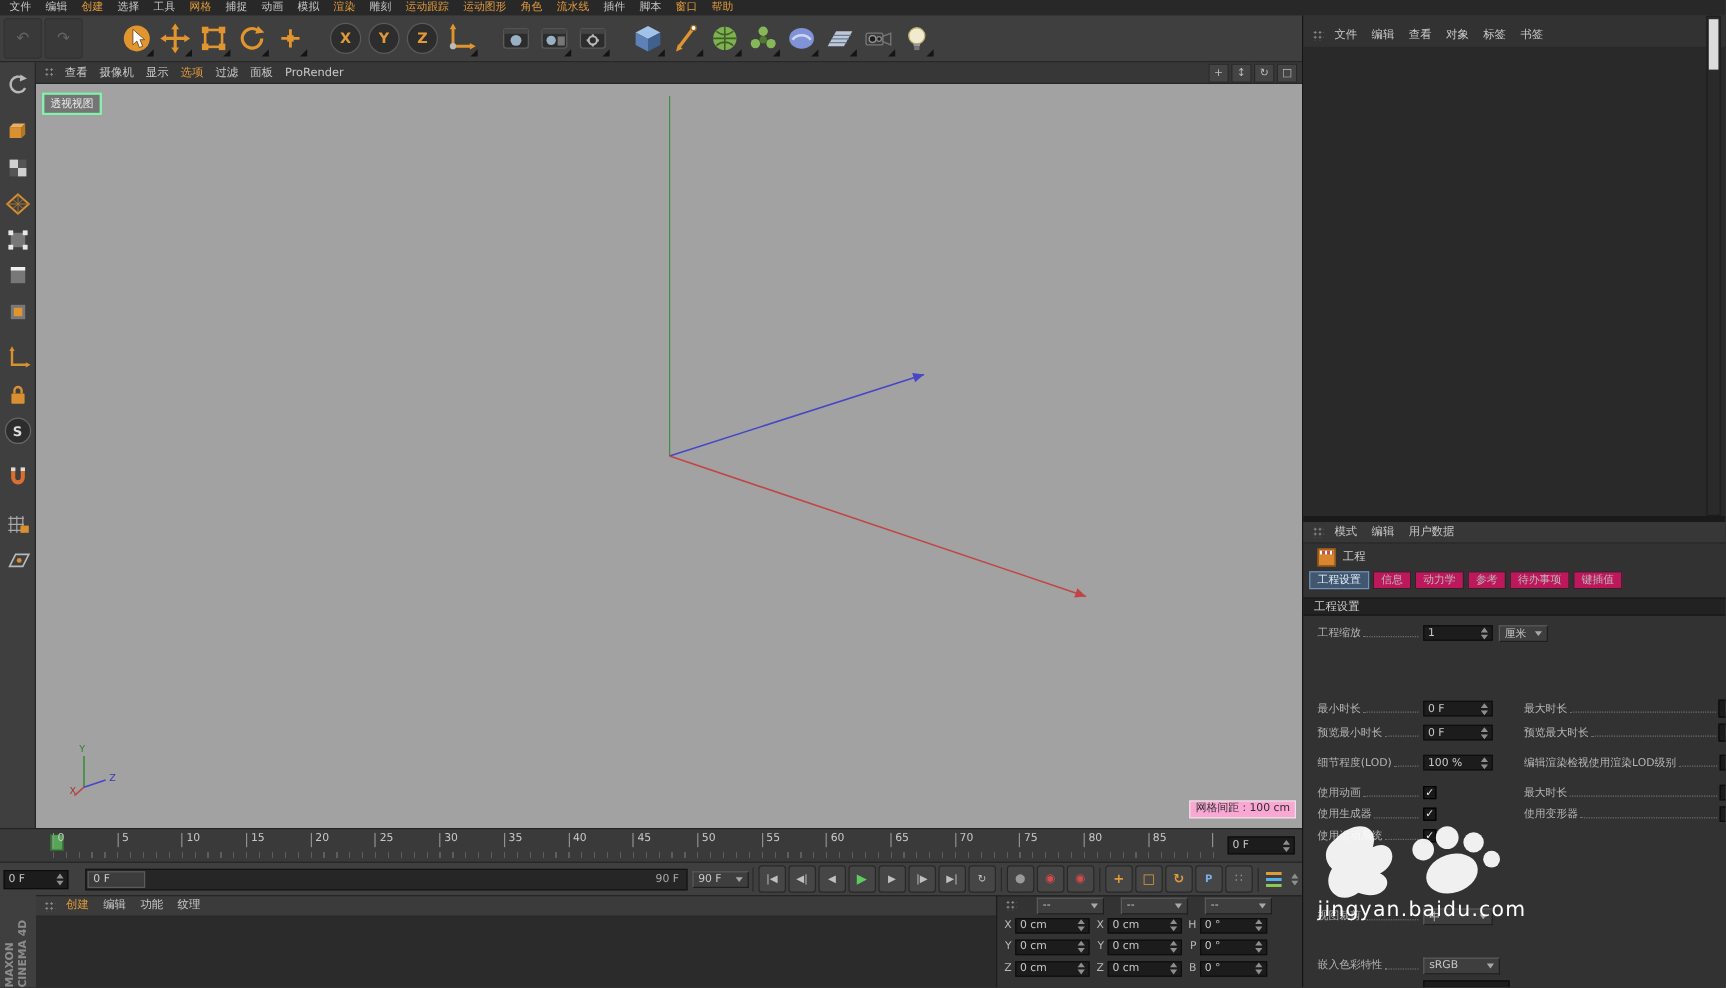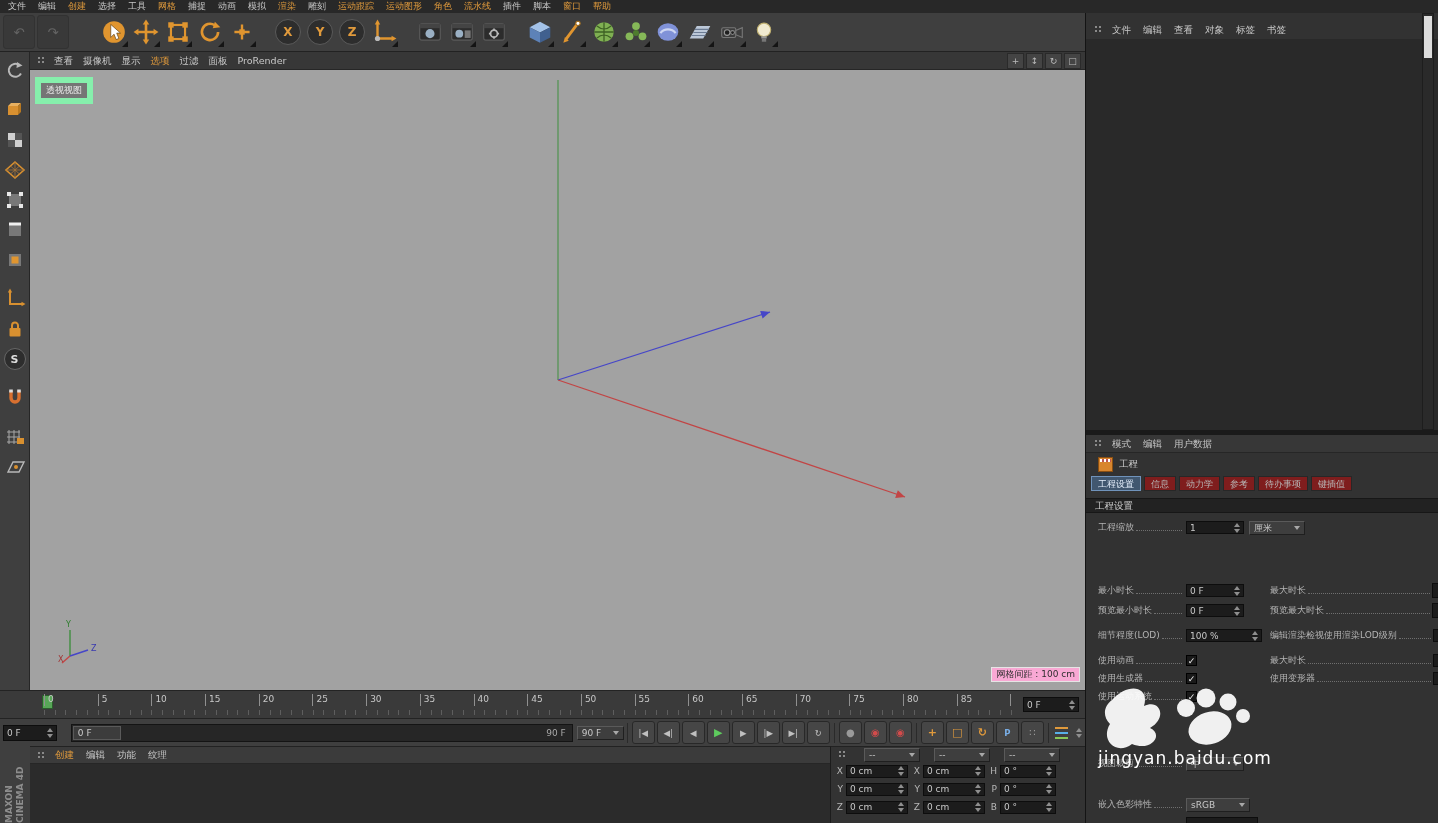--- a/index.html
+++ b/index.html
@@ -22,21 +22,21 @@
   .left-toolbar{position:absolute;left:0;top:52px;width:30px;height:638px;background:#3f3f3f;border-right:1px solid #262626;display:flex;flex-direction:column;align-items:center;padding-top:4px;box-sizing:border-box}
   .ltbtn{width:26px;height:26px;margin:2px 0;display:flex;align-items:center;justify-content:center;position:relative}
   .lt-gap{height:9px;flex:0 0 auto}
   .s-circle{width:20px;height:20px;border-radius:50%;background:#2d2d2d;border:1px solid #666;color:#ddd;font-size:11px;font-weight:bold;display:flex;align-items:center;justify-content:center}
   
   .vp-menubar{position:absolute;left:30px;top:52px;width:1055px;height:18px;background:#373737;border-bottom:1px solid #262626;display:flex;align-items:center;padding:0 4px;box-sizing:border-box}
   .vp-menubar .mitem{font-size:9.5px;line-height:18px;padding:0 5px}
   .vp-nav{margin-left:auto;display:flex;gap:2px}
   .nbtn{width:15px;height:14px;background:#444;border:1px solid #2a2a2a;color:#bbb;font-size:9px;display:flex;align-items:center;justify-content:center}
   .viewport{position:absolute;left:30px;top:70px;width:1055px;height:620px;background:#a2a2a2}
-  .vp-label{position:absolute;left:5px;top:7px;background:#757575;color:#e9e9e9;font-size:9px;padding:1px 5px;border:6px solid #86efac}
+  .vp-label{position:absolute;left:5px;top:7px;background:#757575;color:#e9e9e9;font-size:9px;padding:1px 5px;border:2px solid #86efac}
   .grid-chip{position:absolute;right:5px;bottom:8px;background:#f9a8d4;border:1px solid #e5e5e5;color:#2e2e2e;font-size:9px;height:13px;line-height:13px;padding:0 4px}
   .vp-axes,.vp-gizmo{position:absolute;pointer-events:none}
   
   .timeline{position:absolute;left:0;top:690px;width:1085px;height:28px;background:#3a3a3a;border-top:1px solid #232323;box-sizing:border-box}
   .ruler{position:absolute;left:44px;top:3px;right:72px;height:15px;white-space:nowrap;overflow:hidden}
   .tick{display:inline-block;width:53.7px;height:12px;border-left:1px solid #909090;padding-left:3px;font-size:9px;color:#c8c8c8;box-sizing:border-box;vertical-align:top}
   .minor{position:absolute;left:44px;right:72px;bottom:3px;height:5px;background:repeating-linear-gradient(to right,#5e5e5e 0 1px,transparent 1px 10.74px)}
   .playhead{position:absolute;left:42px;top:4px;width:9px;height:12px;background:#57a657;border:1px solid #2c5c2c}
   
   .fld{height:13px;background:#1c1c1c;border:1px solid #0d0d0d;color:#c8c8c8;font-size:9px;display:flex;align-items:center;padding:0 3px;box-sizing:border-box}
@@ -82,21 +82,21 @@
   .om-body{position:absolute;left:0;top:26px;width:353px;height:391px;background:#292929}
   .om-scroll{position:absolute;right:4px;top:0;width:12px;height:417px;background:#2a2a2a;border:1px solid #1d1d1d;box-sizing:border-box}
   .om-thumb{position:absolute;left:1px;right:1px;top:2px;height:42px;background:#dcdcdc}
   .splitter{position:absolute;left:0;top:417px;width:353px;height:5px;background:#1a1a1a}
   .am-menu{position:absolute;left:0;top:422px;width:353px;height:18px;display:flex;align-items:center;padding-left:5px;background:#373737;border-bottom:1px solid #262626;box-sizing:border-box}
   .am-menu .mitem{font-size:9.5px}
   .am-object{position:absolute;left:0;top:441px;width:353px;height:20px;display:flex;align-items:center;padding-left:12px;gap:6px}
   .proj-icon{width:13px;height:13px;background:#d8862e;border:1px solid #8a4f12;position:relative}
   .proj-icon::after{content:"";position:absolute;left:1px;top:1px;right:1px;height:3px;background:repeating-linear-gradient(to right,#fff 0 2px,#b55 2px 4px)}
   .am-tabs{position:absolute;left:5px;top:463px;width:345px;display:flex;gap:3px}
-  .atab{height:15px;line-height:15px;padding:0 6px;background:#7f1d1d;border:1px solid #272727;color:#b8b8b8;font-size:9px;box-sizing:border-box}
+  .atab{height:15px;line-height:15px;padding:0 6px;background:#be185d;border:1px solid #272727;color:#b8b8b8;font-size:9px;box-sizing:border-box}
   .atab.active{background:#41576f;border-color:#7093bb;color:#e4eefb}
   .asection{position:absolute;left:0;top:485px;width:353px;height:15px;background:#222;border-top:1px solid #171717;border-bottom:1px solid #171717;color:#cecece;font-size:9.5px;line-height:14px;padding-left:9px;box-sizing:border-box}
   .arow{position:absolute;left:0;width:353px;height:15px}
   .lcell{position:absolute;left:12px;top:0;width:86px;height:15px;display:flex;align-items:center}
   .alabel{color:#b4b4b4;font-size:9px;white-space:nowrap}
   .dots{flex:1;margin:0 2px 4px 2px;border-bottom:1px dotted #6f6f6f;height:1px;align-self:flex-end;min-width:4px}
   .rcell{position:absolute;left:184px;top:0;right:-5px;height:15px;display:flex;align-items:center}
   .arow .fld,.arow .dd,.arow .btn{position:absolute;top:1px}
   .rstub{flex:0 0 auto;width:10px;height:13px;background:#1c1c1c;border:1px solid #0d0d0d}
   
@@ -655,21 +655,21 @@
           <span class="alabel">工程缩放</span>
           <span class="dots"></span>
         </div>
       <div class="fld" style="left:100px;width:58px">
           <span>1</span>
           <span class="spin">
             <i class="up"></i>
             <i class="dn"></i>
           </span>
         </div>
-      <div class="dd" style="left:163px;width:56px">
+      <div class="dd" style="left:163px;width:41px">
           <span>厘米</span>
           <span class="caret"></span>
         </div>
     </div>
 
 
 
     <div class="arow" style="top:570px">
       <div class="lcell">
           <span class="alabel">最小时长</span>
@@ -706,21 +706,21 @@
           <span class="dots"></span>
           <span class="rstub"></span>
         </div>
     </div>
 
     <div class="arow" style="top:615px">
       <div class="lcell">
           <span class="alabel">细节程度(LOD)</span>
           <span class="dots"></span>
         </div>
-      <div class="fld" style="left:100px;width:76px">
+      <div class="fld" style="left:100px;width:58px">
           <span>100 %</span>
           <span class="spin">
             <i class="up"></i>
             <i class="dn"></i>
           </span>
         </div>
       <div class="rcell">
           <span class="alabel">编辑渲染检视使用渲染LOD级别</span>
           <span class="dots"></span>
           <span class="chk rstub" style="width:11px"></span>

